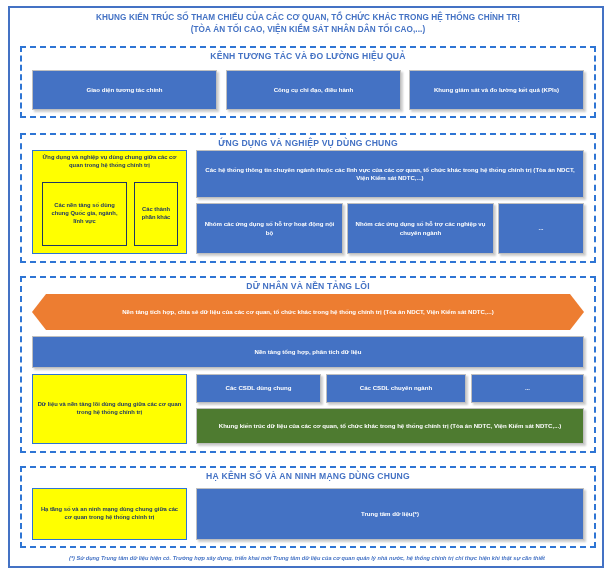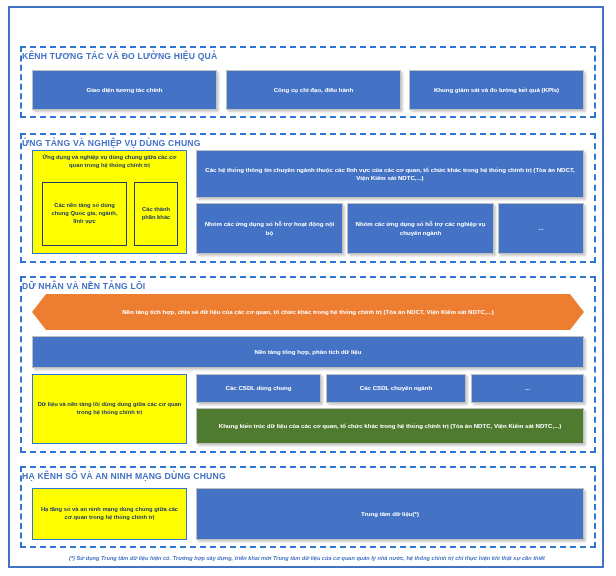--- a/index.html
+++ b/index.html
@@ -48,21 +48,21 @@
   .layer {
     position: absolute;
     border: 2px dashed #2E75D4;
     background: #ffffff;
   }
   .layer-title {
     position: absolute;
     left: 0;
     top: 3px;
     width: 100%;
-    text-align: left;
+    text-align: center;
     color: #4472C4;
     font-weight: bold;
     font-size: 8.6px;
     line-height: 11px;
     letter-spacing: 0.2px;
   }
 
   
   .box {
     position: absolute;
@@ -130,36 +130,40 @@
     color: #4472C4;
   }
 </style>
 </head>
 <body>
 
 <div id="frame">
 
   <div class="outer-frame"></div>
 
+  <div class="master-title">
+    <div>KHUNG KIẾN TRÚC SỐ THAM CHIẾU CỦA CÁC CƠ QUAN, TỔ CHỨC KHÁC TRONG HỆ THỐNG CHÍNH TRỊ</div>
+    <div>(TÒA ÁN TỐI CAO, VIỆN KIỂM SÁT NHÂN DÂN TỐI CAO,...)</div>
+  </div>
 
   <div class="layer" style="left:20px; top:46px; width:576px; height:72px;">
     <div class="layer-title">KÊNH TƯƠNG TÁC VÀ ĐO LƯỜNG HIỆU QUẢ</div>
   </div>
   <div class="box box-blue" style="left:32px; top:70px; width:185px; height:40px;">
     <span>Giao diện tương tác chính</span>
   </div>
   <div class="box box-blue" style="left:226px; top:70px; width:175px; height:40px;">
     <span>Công cụ chỉ đạo, điều hành</span>
   </div>
   <div class="box box-blue" style="left:409px; top:70px; width:175px; height:40px;">
     <span>Khung giám sát và đo lường kết quả (KPIs)</span>
   </div>
 
   <div class="layer" style="left:20px; top:133px; width:576px; height:130px;">
-    <div class="layer-title">ỨNG TẢNG VÀ NGHIỆP VỤ DÙNG CHUNG</div>
+    <div class="layer-title">ỨNG DỤNG VÀ NGHIỆP VỤ DÙNG CHUNG</div>
   </div>
 
   <div class="box box-yellow" style="left:32px; top:150px; width:155px; height:104px; align-items:flex-start; padding-top:3px;">
     <span style="font-size:5.8px; line-height:7.8px;">Ứng dụng và nghiệp vụ dùng chung giữa các cơ quan trong hệ thống chính trị</span>
   </div>
   <div class="box box-yellow-inner" style="left:42px; top:182px; width:85px; height:64px;">
     <span style="font-size:5.8px; line-height:7.8px;">Các nền tảng số dùng chung Quốc gia, ngành, lĩnh vực</span>
   </div>
   <div class="box box-yellow-inner" style="left:134px; top:182px; width:44px; height:64px;">
     <span style="font-size:5.8px; line-height:7.8px;">Các thành phần khác</span>

